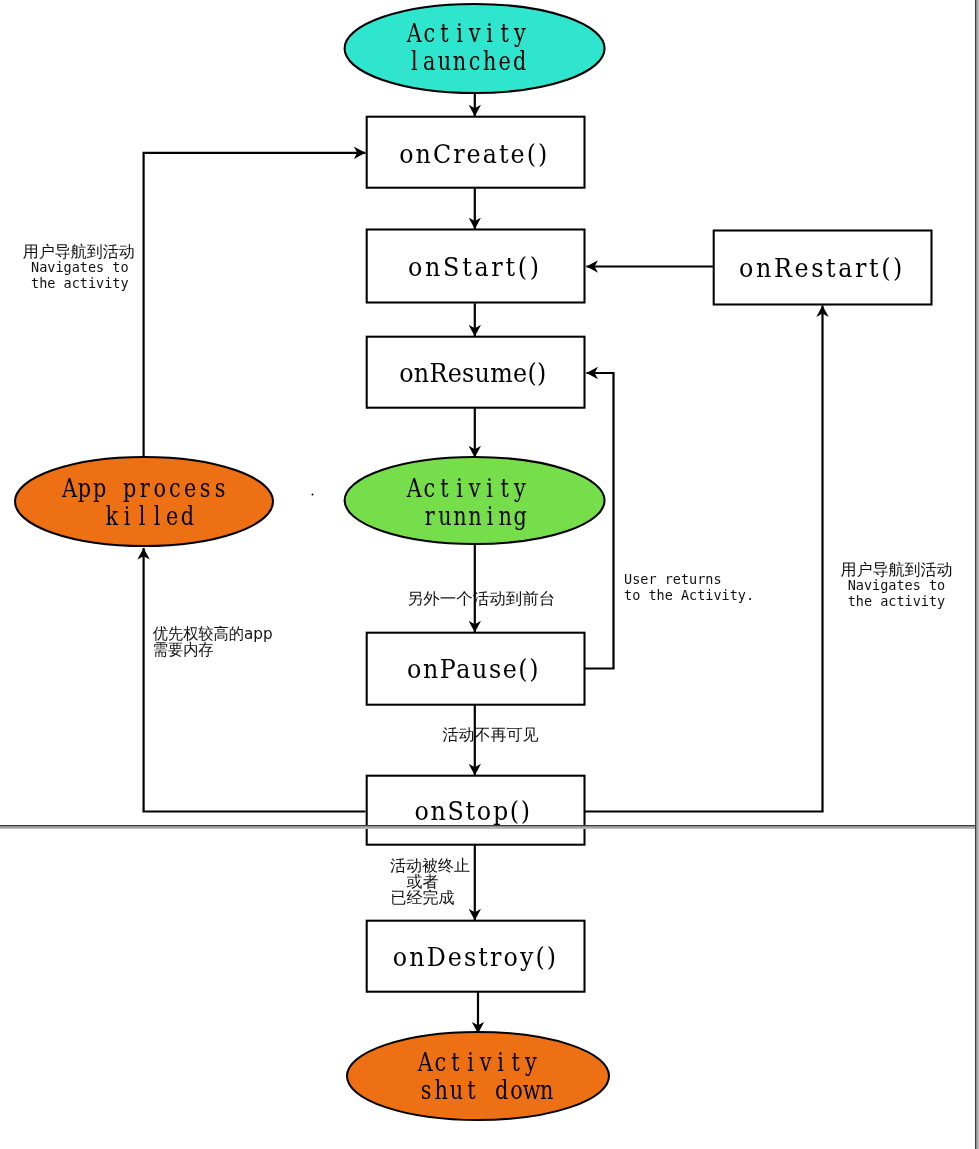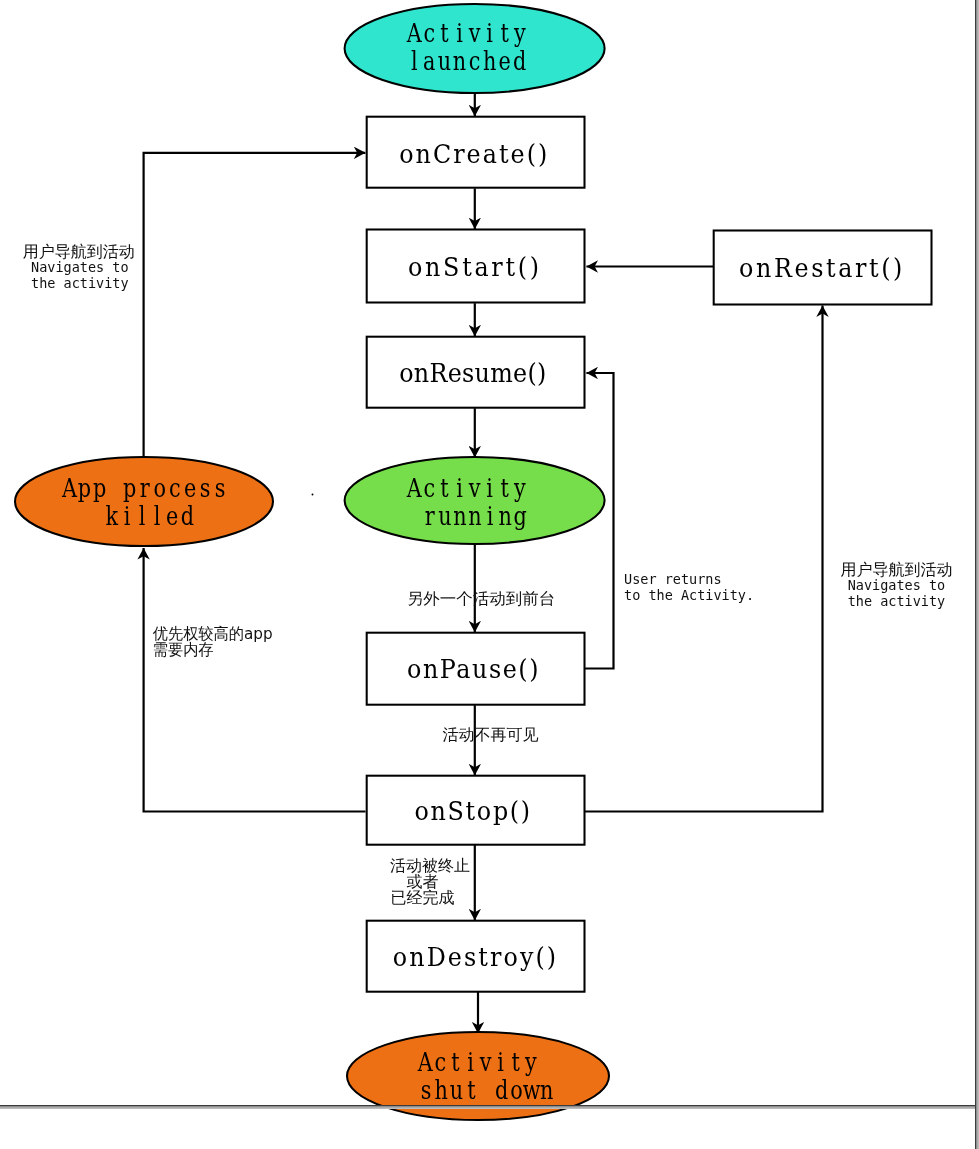--- a/index.html
+++ b/index.html
@@ -1,19 +1,19 @@
 <!DOCTYPE html>
 <html><head>
 <meta charset="utf-8">
 <title>Activity lifecycle</title>
 <style>
   html,body{margin:0;padding:0;background:#ffffff;}
   body{width:979px;height:1149px;overflow:hidden;
        font-family:"DejaVu Sans",sans-serif;}
-  #stage{position:relative;width:979px;height:1109px;background:#fff;}
+  #stage{position:relative;width:979px;height:829px;background:#fff;}
   svg#diagram{position:absolute;left:0;top:0;display:block;}
 
   
   .mono-serif{font-family:"DejaVu Serif",serif;font-size:26px;fill:#000;}
   .box-label{font-family:"DejaVu Serif",serif;font-size:26.5px;fill:#000;}
   .cjk{font-family:"DejaVu Sans",sans-serif;font-size:16px;fill:#111;}
   .mono-note{font-family:"DejaVu Sans Mono",monospace;font-size:13.5px;fill:#111;}
 
   
   #frame-right{position:absolute;top:0;right:0;width:5px;height:1149px;

